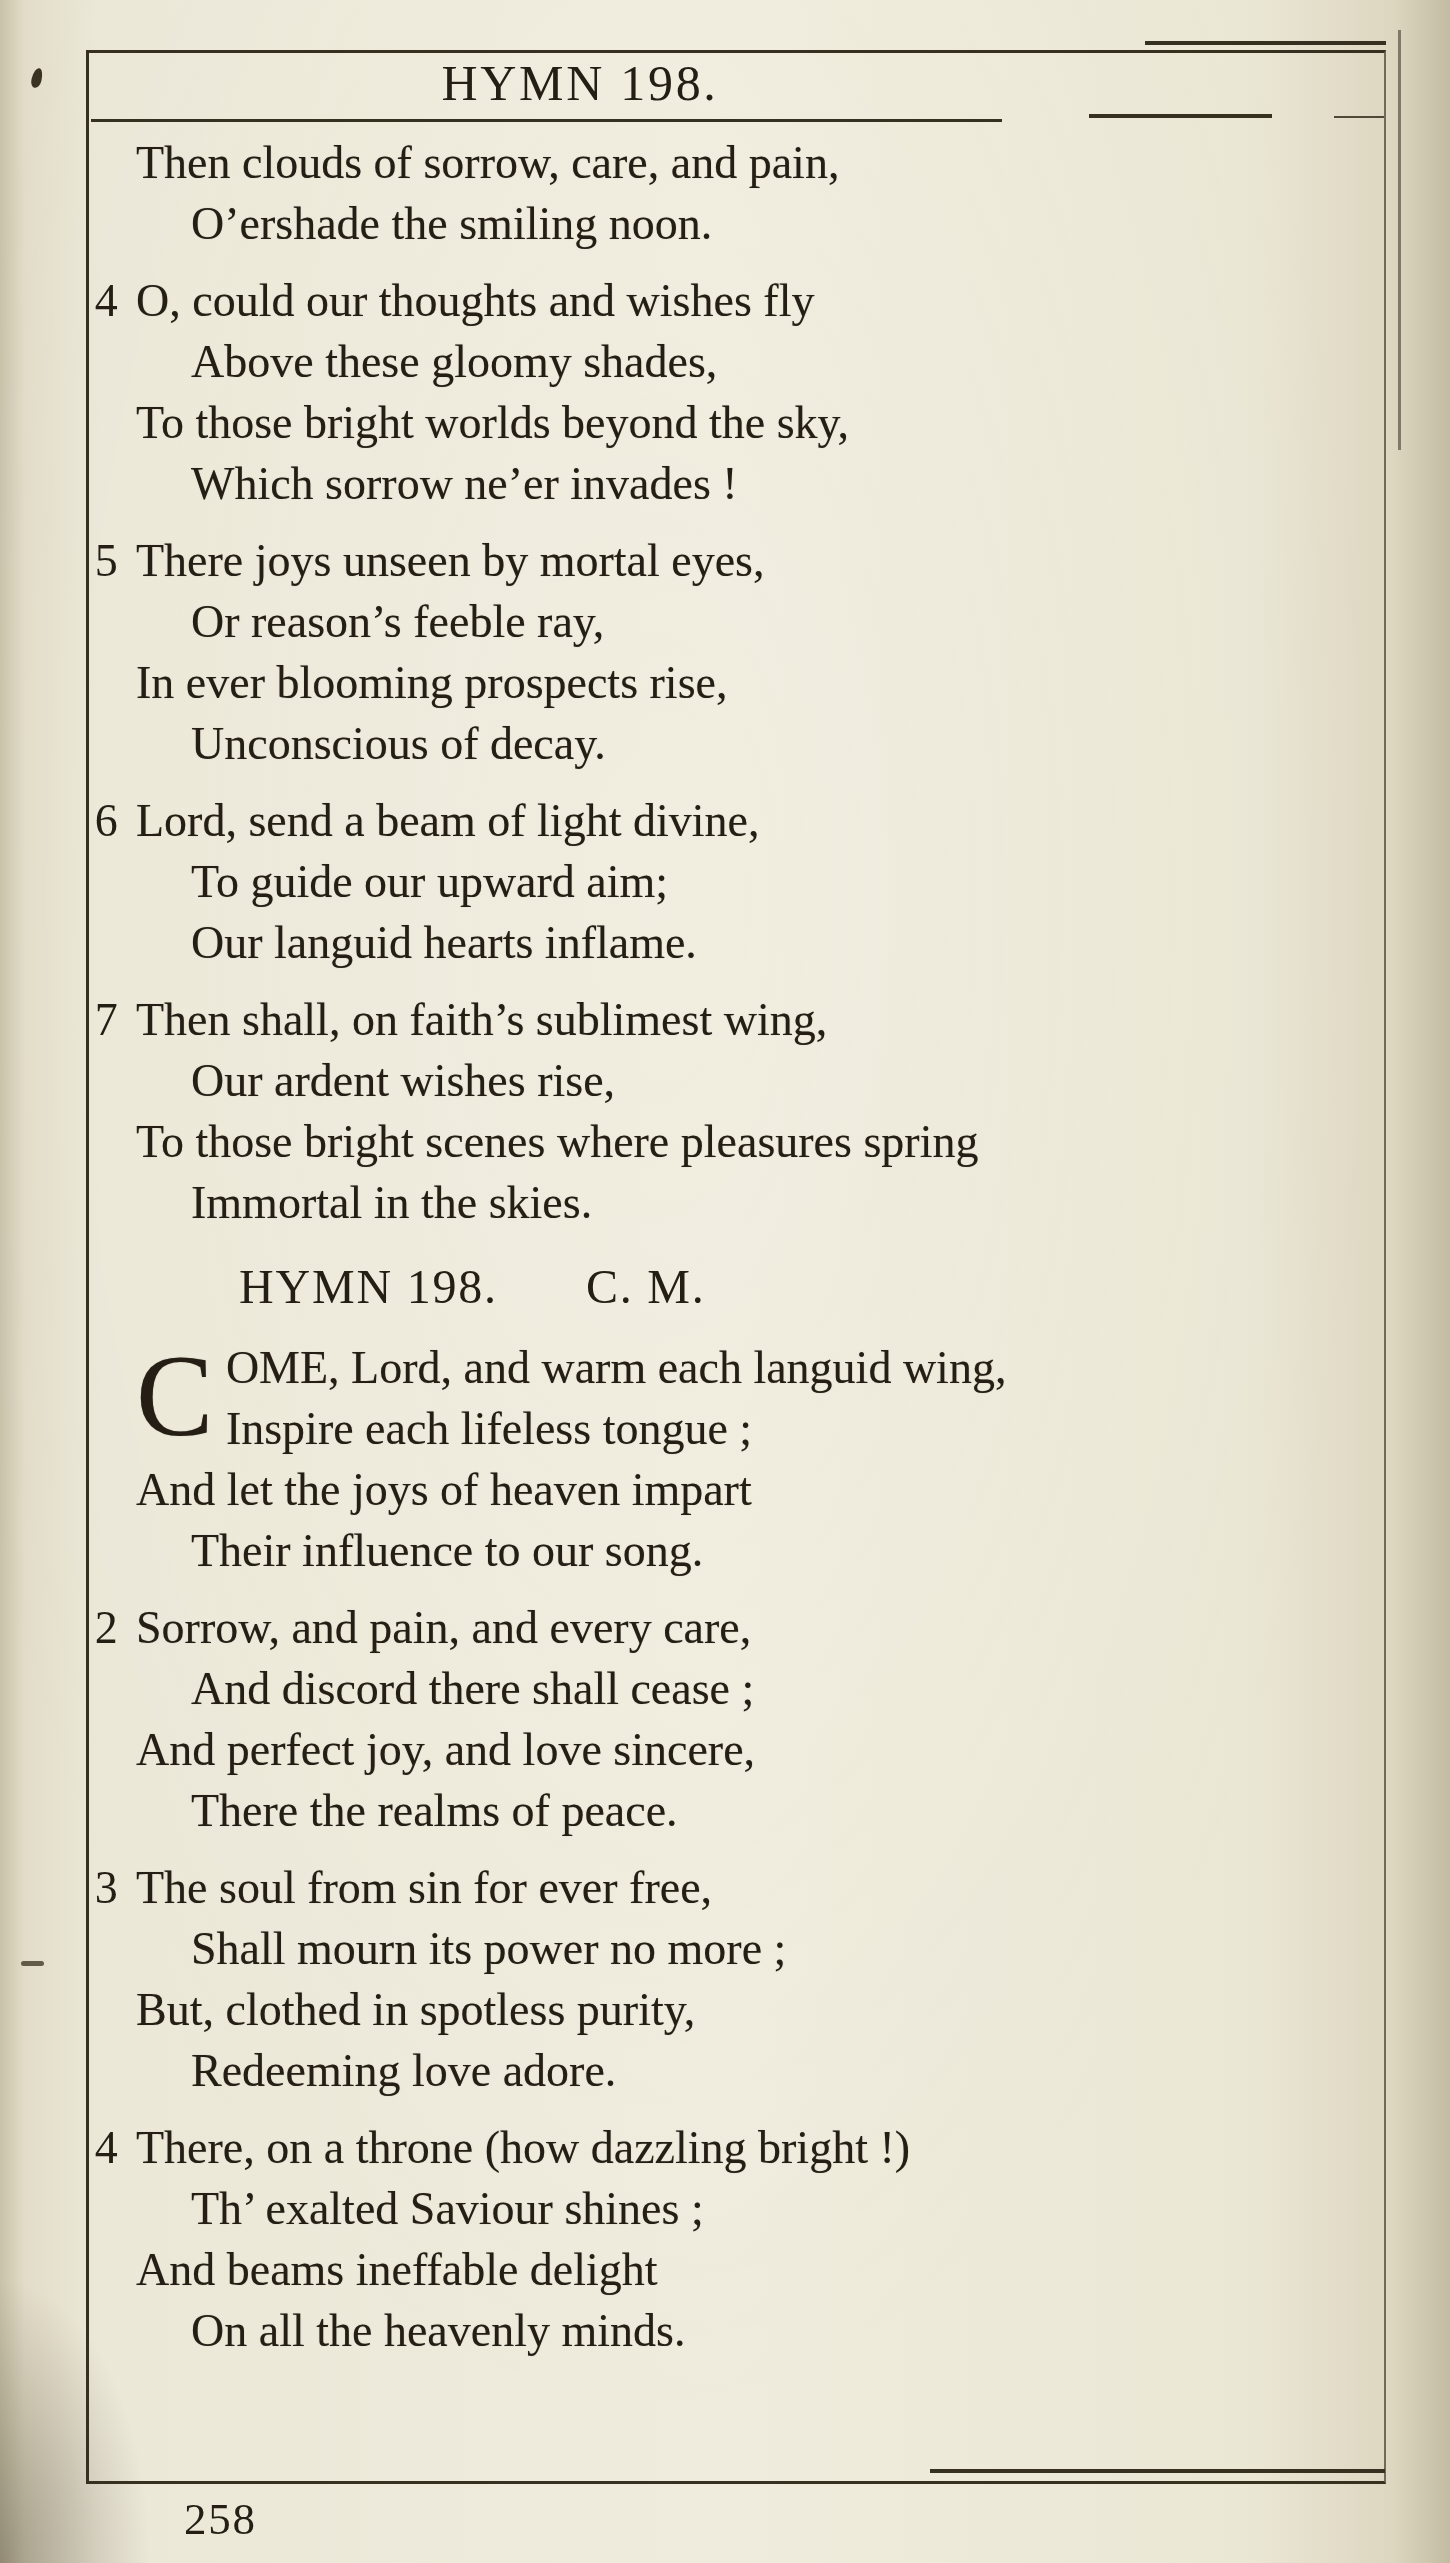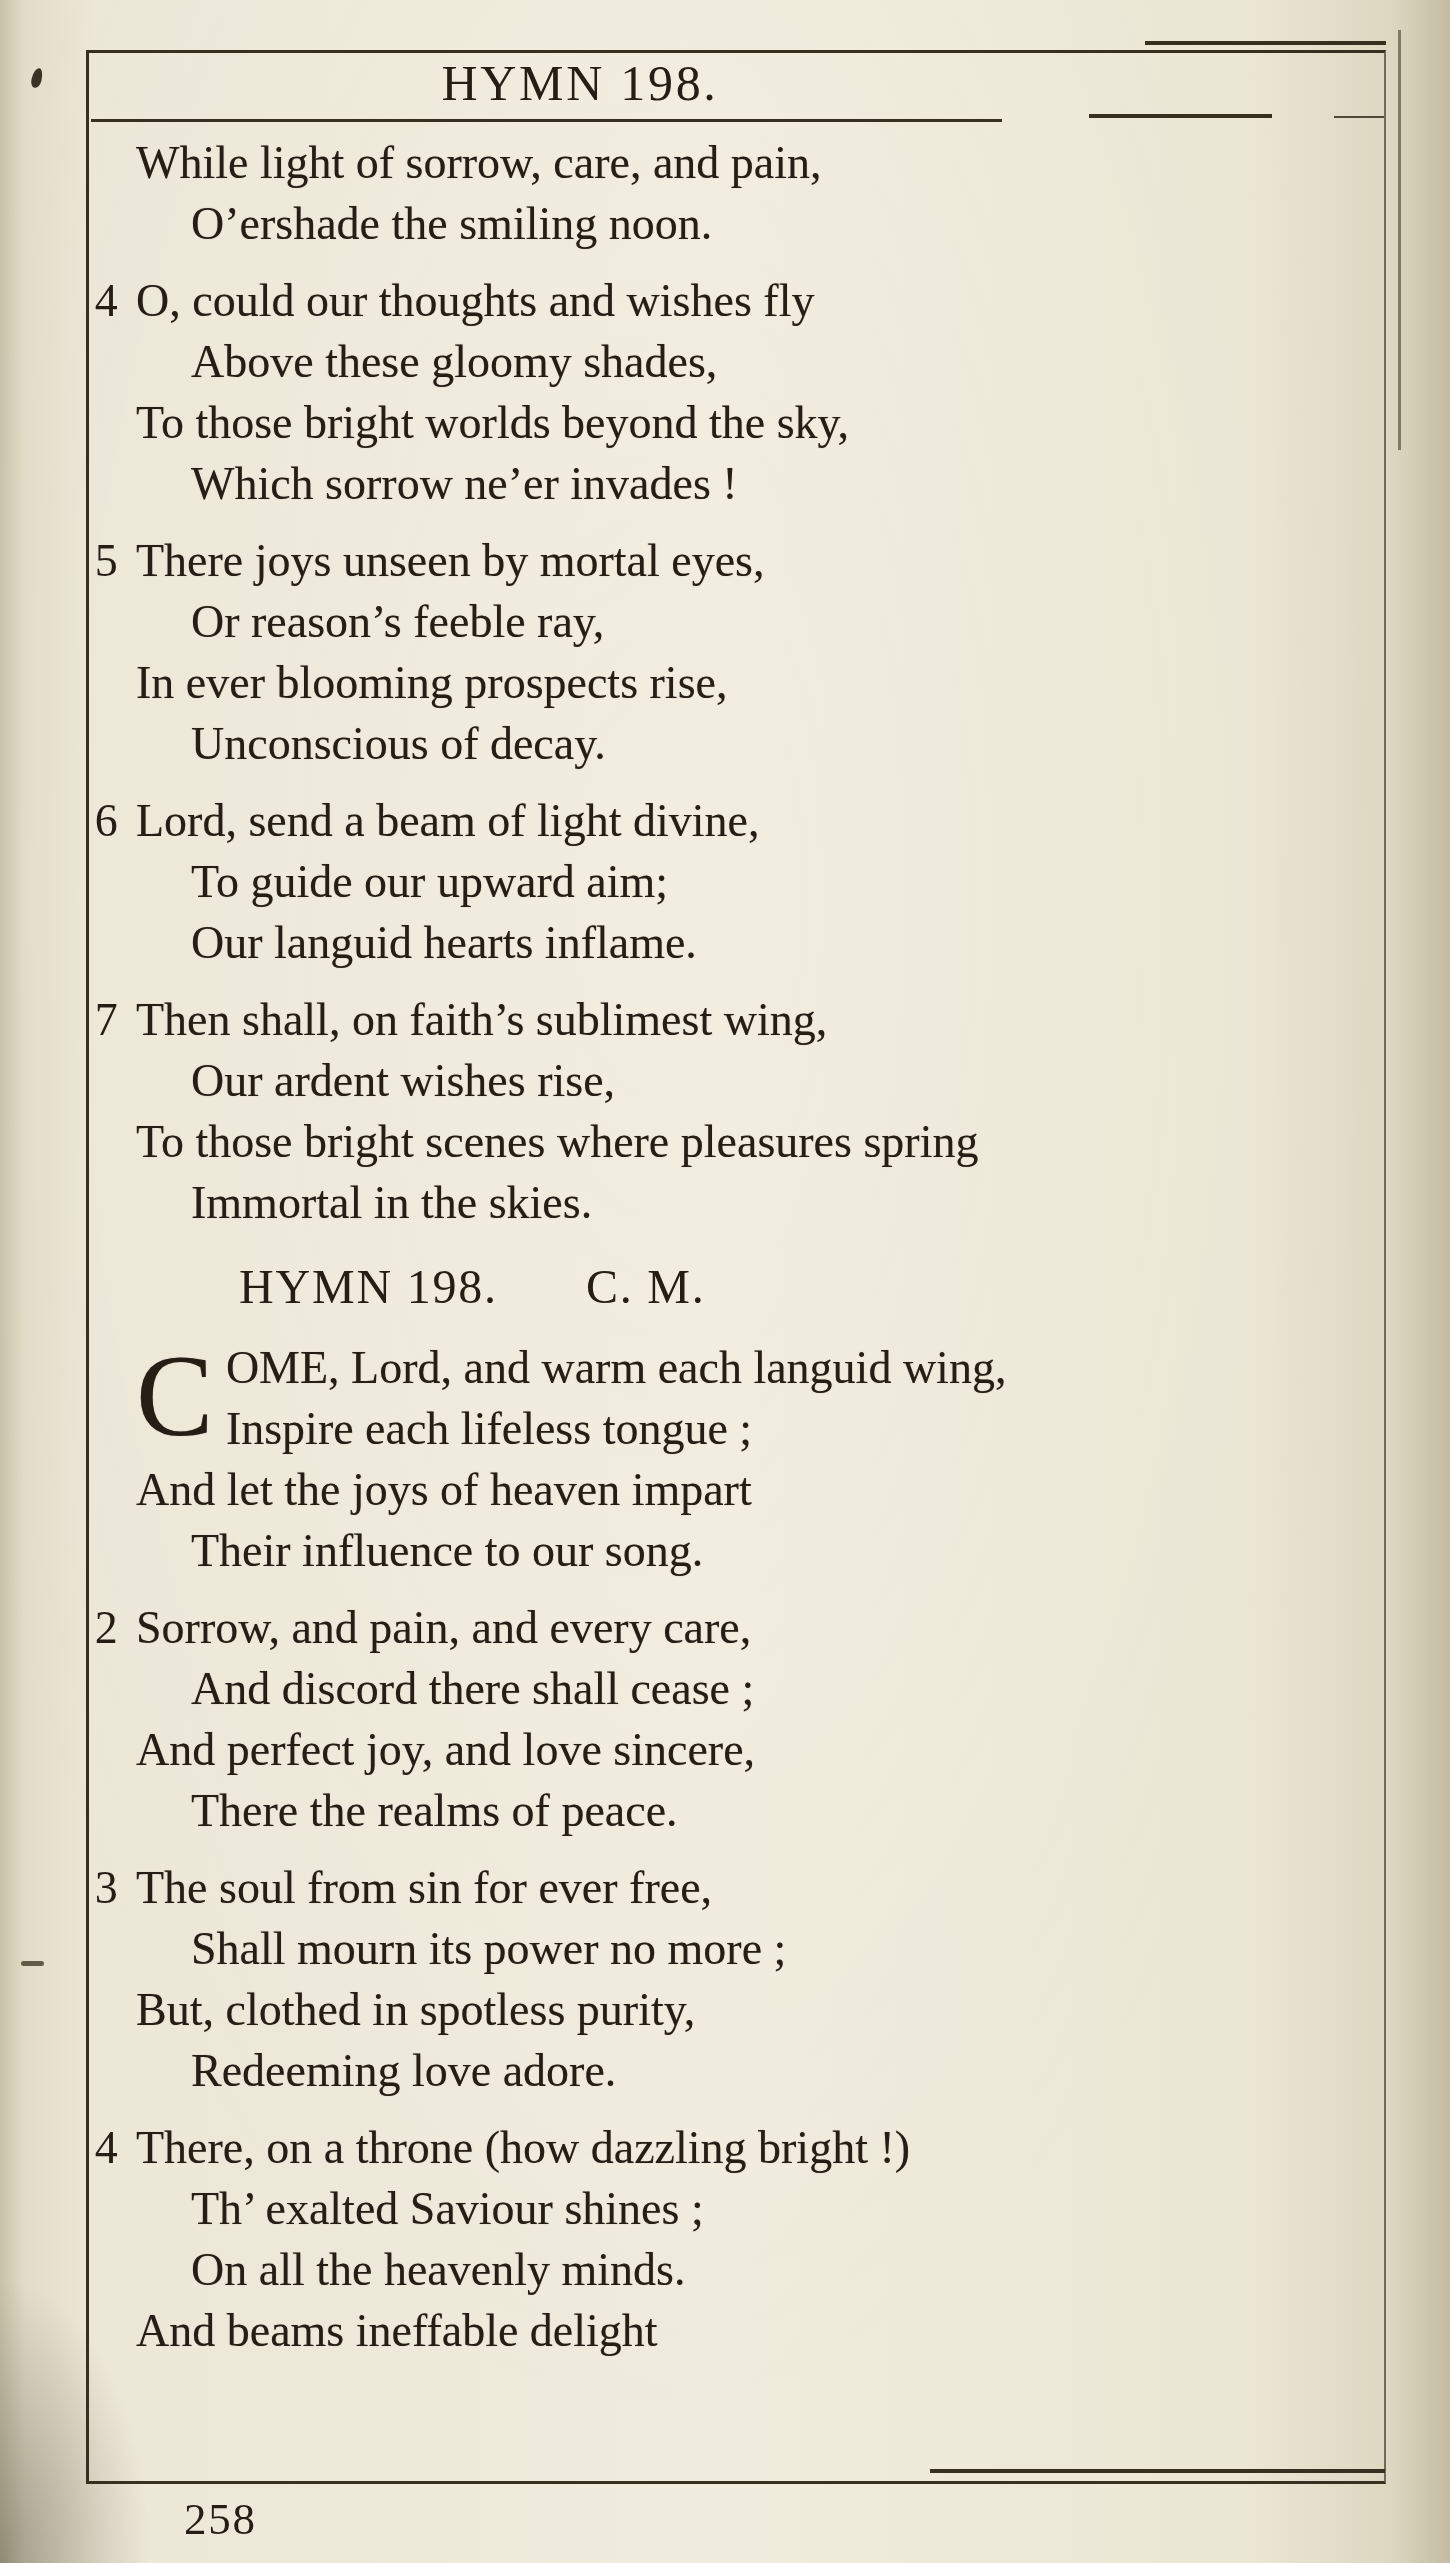--- a/index.html
+++ b/index.html
@@ -119,21 +119,21 @@
   <div class="seg3"></div>
 </div>
 
 <div class="content">
 
   <section>
 
     <div class="stanza">
       <span class="num"></span>
       <div class="lines">
-        <div class="line">While light of sorrow, care, and pain,</div>
+        <div class="line">Then clouds of sorrow, care, and pain,</div>
         <div class="line indent">O’ershade the smiling noon.</div>
       </div>
     </div>
 
     <div class="stanza">
       <span class="num">4</span>
       <div class="lines">
         <div class="line">O, could our thoughts and wishes fly</div>
         <div class="line indent">Above these gloomy shades,</div>
         <div class="line">To those bright worlds beyond the sky,</div>
@@ -207,22 +207,22 @@
         <div class="line">But, clothed in spotless purity,</div>
         <div class="line indent">Redeeming love adore.</div>
       </div>
     </div>
 
     <div class="stanza">
       <span class="num">4</span>
       <div class="lines">
         <div class="line">There, on a throne (how dazzling bright !)</div>
         <div class="line indent">Th’ exalted Saviour shines ;</div>
+        <div class="line">And beams ineffable delight</div>
         <div class="line indent">On all the heavenly minds.</div>
-        <div class="line">And beams ineffable delight</div>
       </div>
     </div>
 
   </section>
 
 </div>
 
 <div class="footer-dash"></div>
 <div class="page-number">258</div>
 

